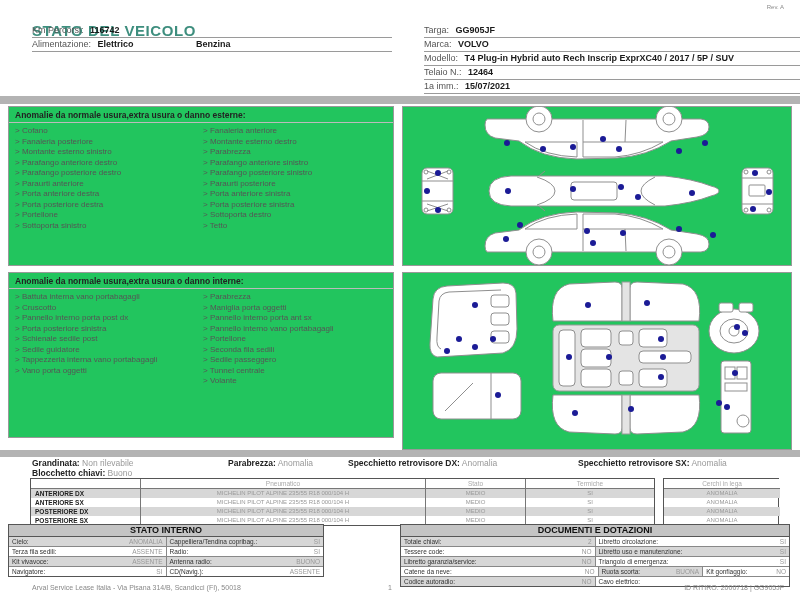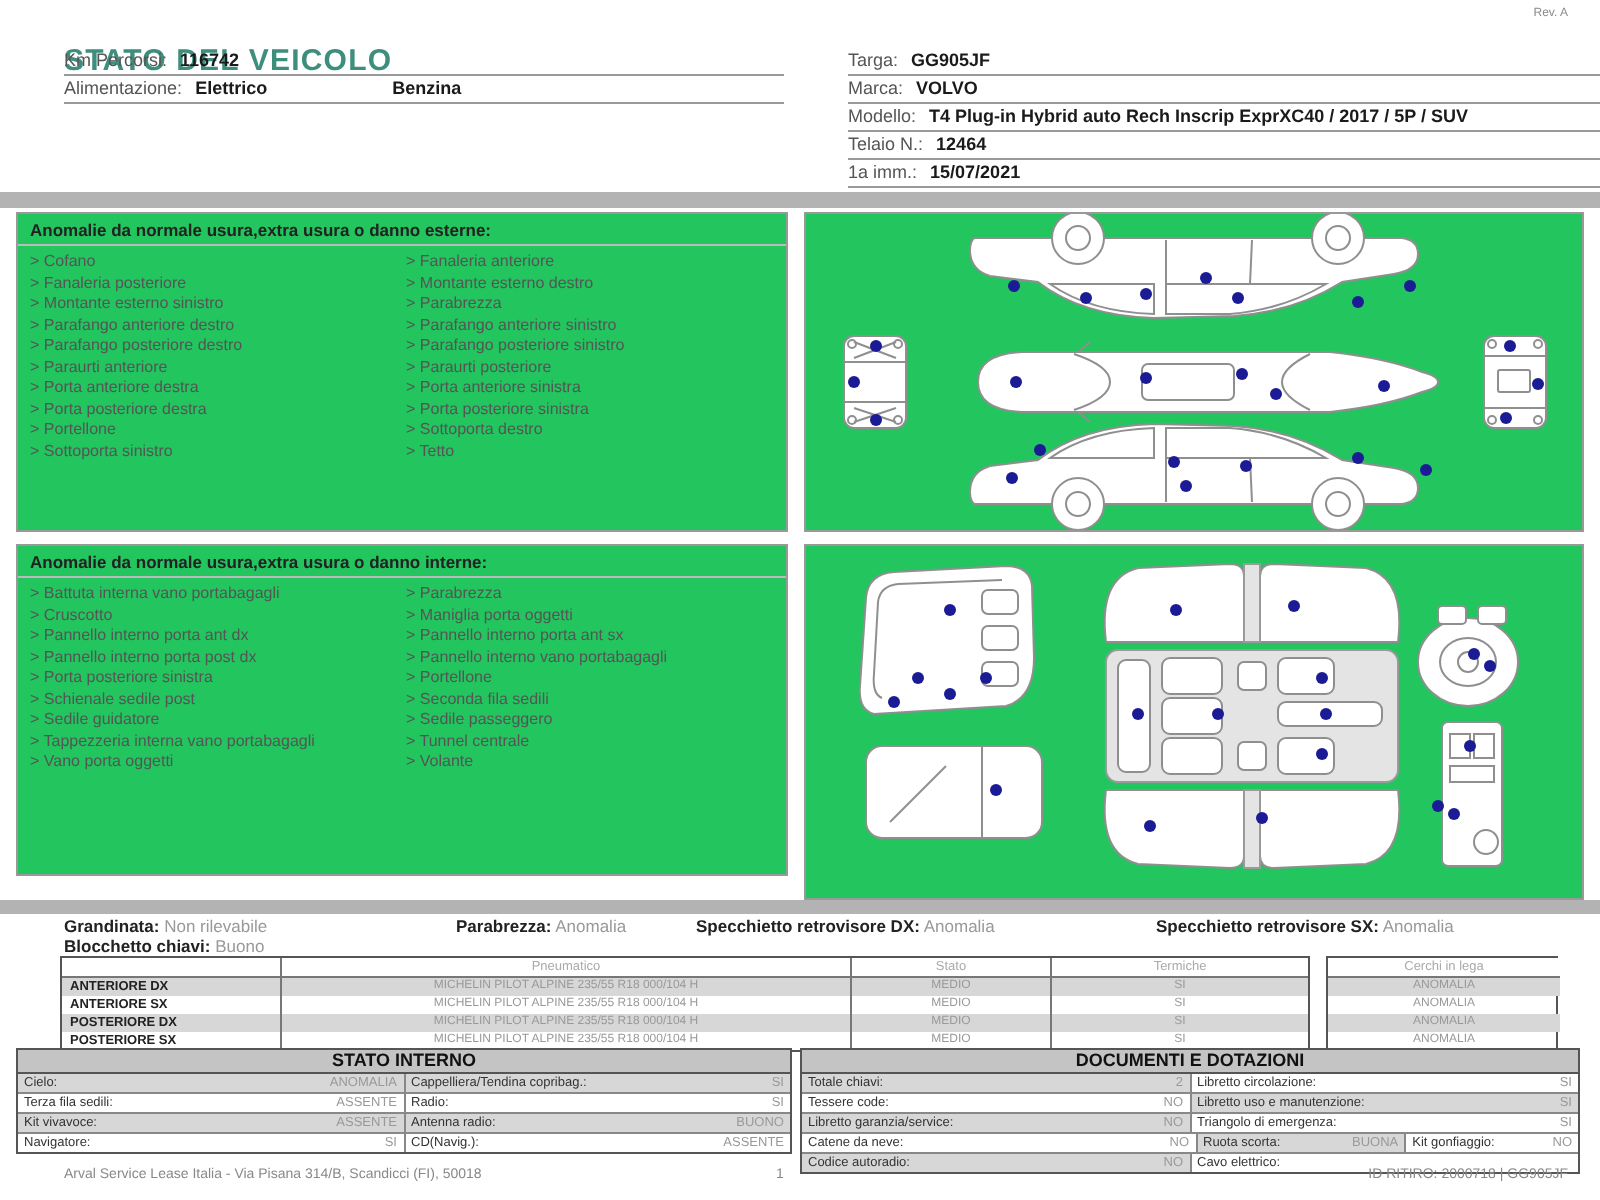--- a/index.html
+++ b/index.html
@@ -53,21 +53,21 @@
         border-bottom:1px solid #777; background:#fff; }
   .tc { height:9px; line-height:9px; font-size:6px; color:#999; text-align:center;
         overflow:hidden; white-space:nowrap; }
   .tc.pos { font-size:6.5px; font-weight:bold; color:#222; text-align:left; padding-left:4px; }
   .shade { background:#d7d7d7; }
   .ttable.main > div:nth-child(4n+1), .ttable.main > div:nth-child(4n+2),
   .ttable.main > div:nth-child(4n+3) { border-right:1px solid #777; }
 
   
   .btable { position:absolute; top:524px; border:1px solid #555; box-sizing:border-box; }
-  .bt-si  { left:8px;  width:388px; }
+  .bt-si  { left:8px;  width:316px; }
   .bt-doc { left:400px; width:390px; }
   .bt-header { background:#c4c4c4; font-size:9px; font-weight:bold; color:#111;
                text-align:center; height:11px; line-height:11px; border-bottom:1px solid #555; }
   .bt-row { display:flex; height:9px; line-height:9px; border-bottom:1px solid #888; }
   .bt-row:last-child { border-bottom:none; }
   .bt-cell { flex:1; display:flex; justify-content:space-between; padding:0 3px;
              overflow:hidden; white-space:nowrap; }
   .bt-cell:first-child { border-right:1px solid #888; }
   .bt-label { font-size:6.5px; color:#333; }
   .bt-value { font-size:6.5px; color:#999; }
@@ -242,21 +242,20 @@
       </g>
     </svg>
   </div>
 
   <div class="panel p-int-list">
     <div class="panel-title">Anomalie da normale usura,extra usura o danno interne:</div>
     <div class="cols">
       <div class="col">
           <div class="an-item">Battuta interna vano portabagagli</div>
           <div class="an-item">Cruscotto</div>
-          <div class="an-item">Pannello interno porta ant dx</div>
           <div class="an-item">Pannello interno porta post dx</div>
           <div class="an-item">Porta posteriore sinistra</div>
           <div class="an-item">Schienale sedile post</div>
           <div class="an-item">Sedile guidatore</div>
           <div class="an-item">Tappezzeria interna vano portabagagli</div>
           <div class="an-item">Vano porta oggetti</div>
         </div>
       <div class="col">
           <div class="an-item">Parabrezza</div>
           <div class="an-item">Maniglia porta oggetti</div>

